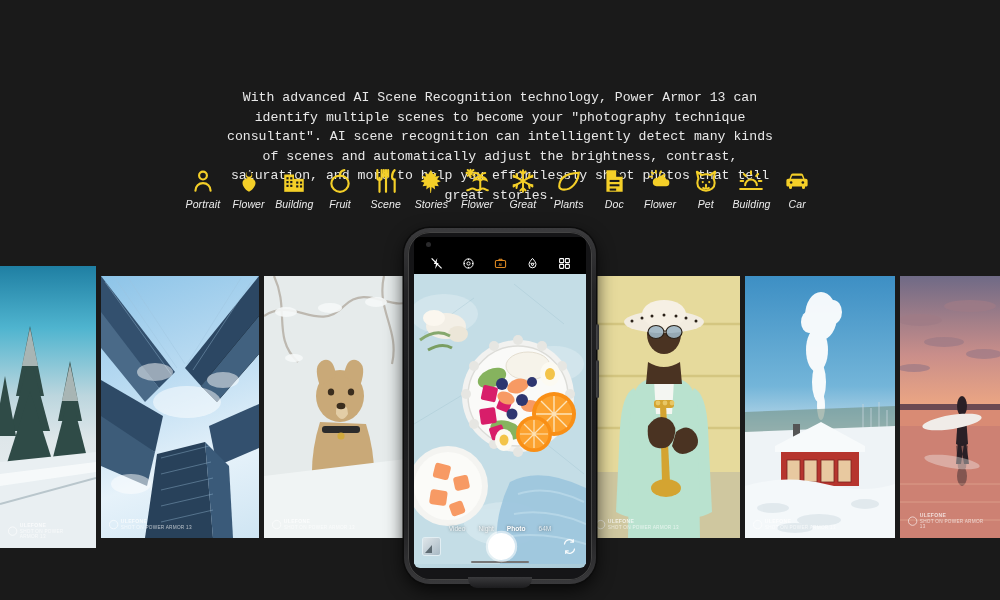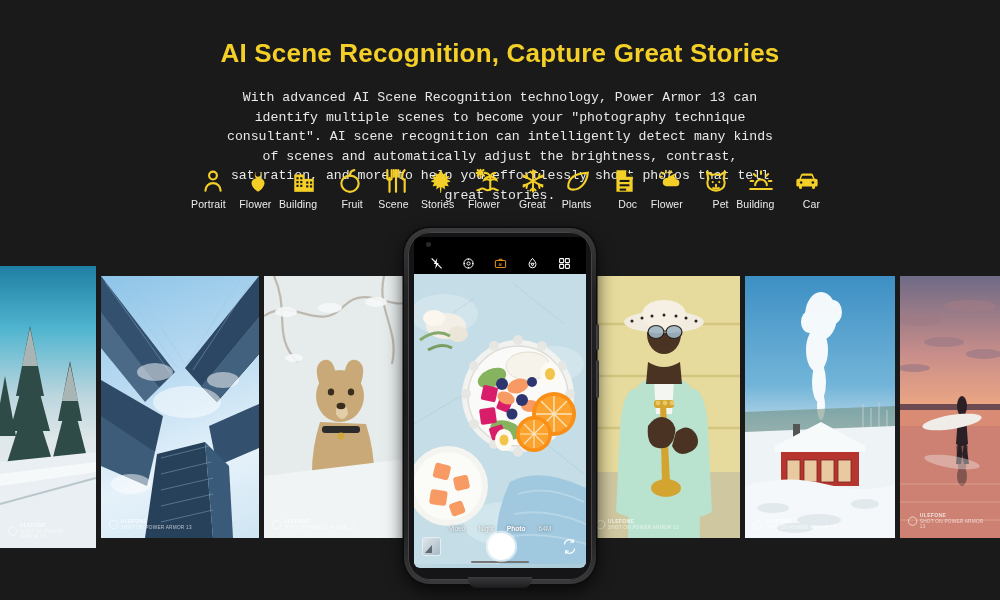--- a/index.html
+++ b/index.html
@@ -24,21 +24,21 @@
     font-size: 13.2px; line-height: 19.5px;
     color: #e8e8e8;
     font-family: Liberation Mono, monospace;
   }
 
   
   .scene-row {
     position: absolute; top: 168px; left: 180px; width: 640px;
     display: flex; justify-content: space-between; align-items: flex-end;
   }
-  .scene-item { display: flex; flex-direction: column; align-items: flex-end; width: 46px; }
+  .scene-item { display: flex; flex-direction: column; align-items: center; width: 46px; font-style: italic; }
   .scene-ico { width: 26px; height: 26px; display: block; }
   .scene-ico svg { width: 26px; height: 26px; display: block; }
   .scene-label {
     margin-top: 4px; font-size: 10.5px; color: #ececec;
     white-space: nowrap; letter-spacing: .1px;
   }
 
   
   .strip { position: absolute; top: 266px; left: 0; width: 1000px; height: 282px; }
   .photo {
@@ -121,21 +121,20 @@
     width:64px; height:11px; border-radius:0 0 9px 9px;
     background: linear-gradient(180deg,#3a3a3c,#1c1c1e);
   }
   .side-btn { position:absolute; right:-3px; width:3px; border-radius:2px; background:linear-gradient(90deg,#4a4a4c,#2a2a2c); }
 </style>
 </head>
 <body>
 
 <div class="page">
 
-  <div class="headline">AI Scene Recognition, Capture Great Stories</div>
   <div class="subcopy">With advanced AI Scene Recognition technology, Power Armor 13 can identify multiple scenes to become your "photography technique consultant". AI scene recognition can intelligently detect many kinds of scenes and automatically adjust the brightness, contrast, saturation, and more to help you effortlessly shoot photos that tell great stories.</div>
 
   <div class="scene-row" id="sceneRow">
       <div class="scene-item">
         <span class="scene-ico">
           <svg viewBox="0 0 24 24" fill="none" stroke="#f4cf28" stroke-width="2" stroke-linecap="round">
             <circle cx="12" cy="7" r="3.6"></circle>
             <path d="M5 21c0-4.2 3.1-7 7-7s7 2.8 7 7"></path>
           </svg>
         </span>

